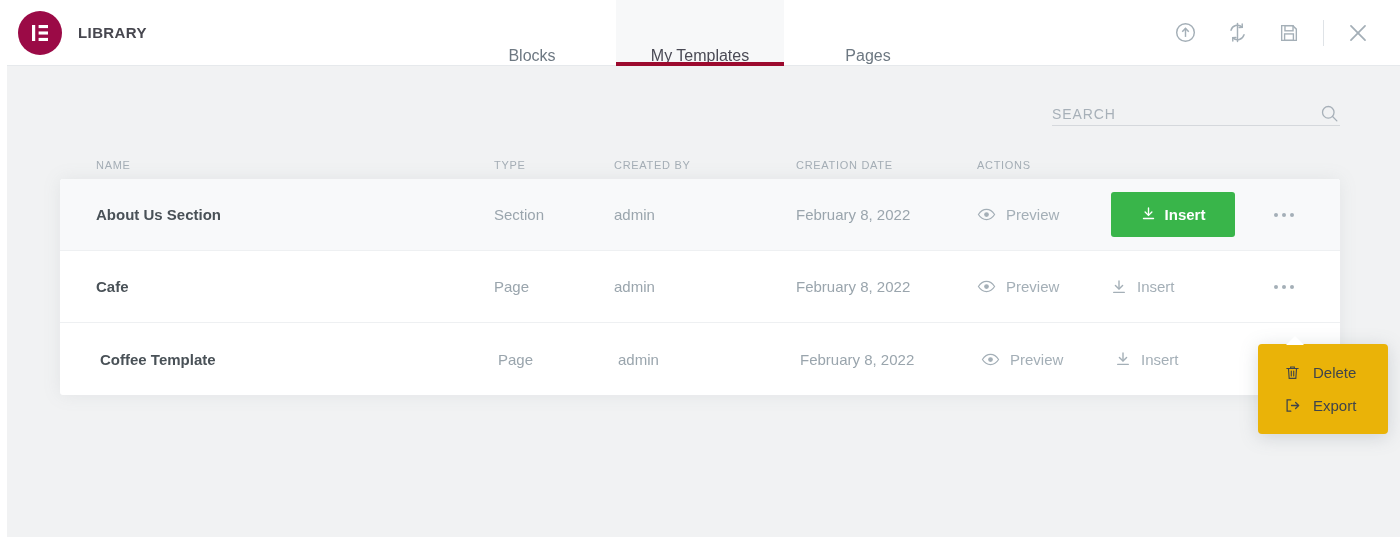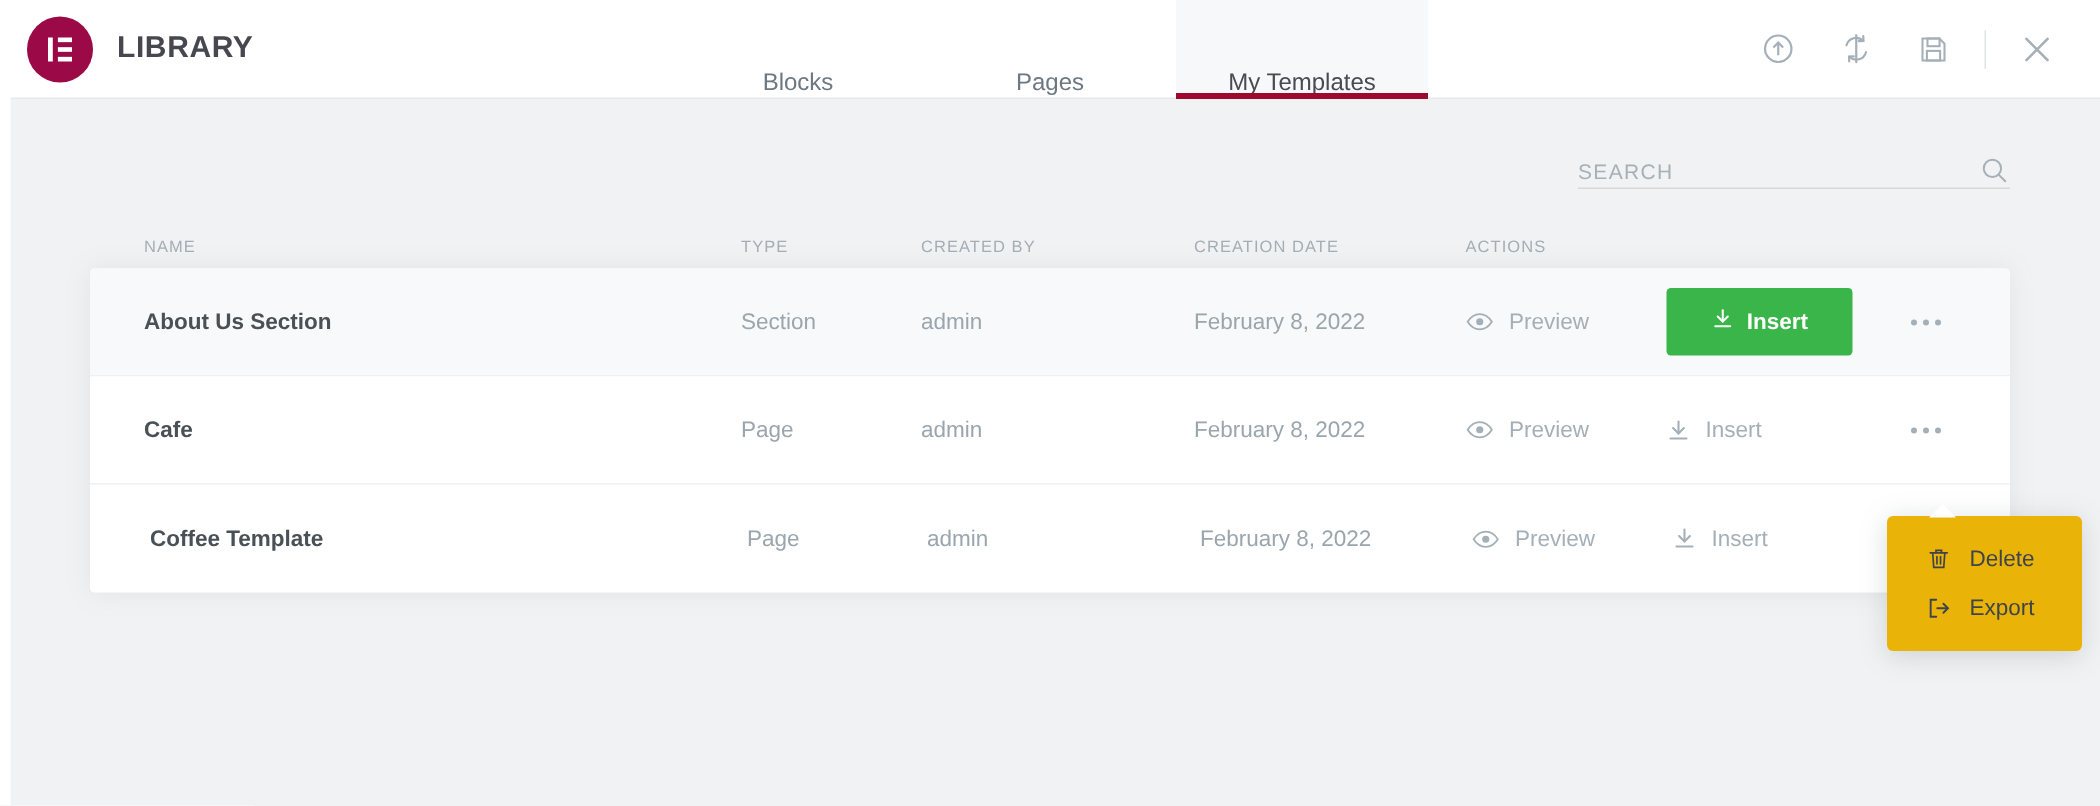--- a/index.html
+++ b/index.html
@@ -61,21 +61,21 @@
     width: 44px;
     height: 44px;
     border-radius: 50%;
     background: #9b0a46;
     display: flex;
     align-items: center;
     justify-content: center;
   }
 
   .brand-title {
-    font-size: 20px;
+    font-size: 15px;
     font-weight: bold;
     letter-spacing: 0.4px;
     color: #47474f;
   }
 
   
   .tabs {
     display: flex;
     align-items: stretch;
     height: 100%;
@@ -350,25 +350,25 @@
           <rect x="9.6" y="15.9" width="9.4" height="3.1" fill="#ffffff"></rect>
         </svg>
       </div>
       <div class="brand-title">LIBRARY</div>
     </div>
 
     <div class="tabs">
       <div class="tab">
         <span>Blocks</span>
       </div>
+      <div class="tab active">
+        <span>My Templates</span>
+      </div>
       <div class="tab">
         <span>Pages</span>
-      </div>
-      <div class="tab active">
-        <span>My Templates</span>
       </div>
     </div>
 
     <div class="header-tools">
 
       <div class="tool-btn">
         <svg width="23" height="23" viewBox="0 0 24 24" fill="none" stroke="currentColor" stroke-width="1.5" aria-hidden="true">
           <circle cx="12" cy="12" r="9.2"></circle>
           <path d="M12 16.6 V7.8"></path>
           <path d="M8.6 11.2 L12 7.7 L15.4 11.2"></path>

